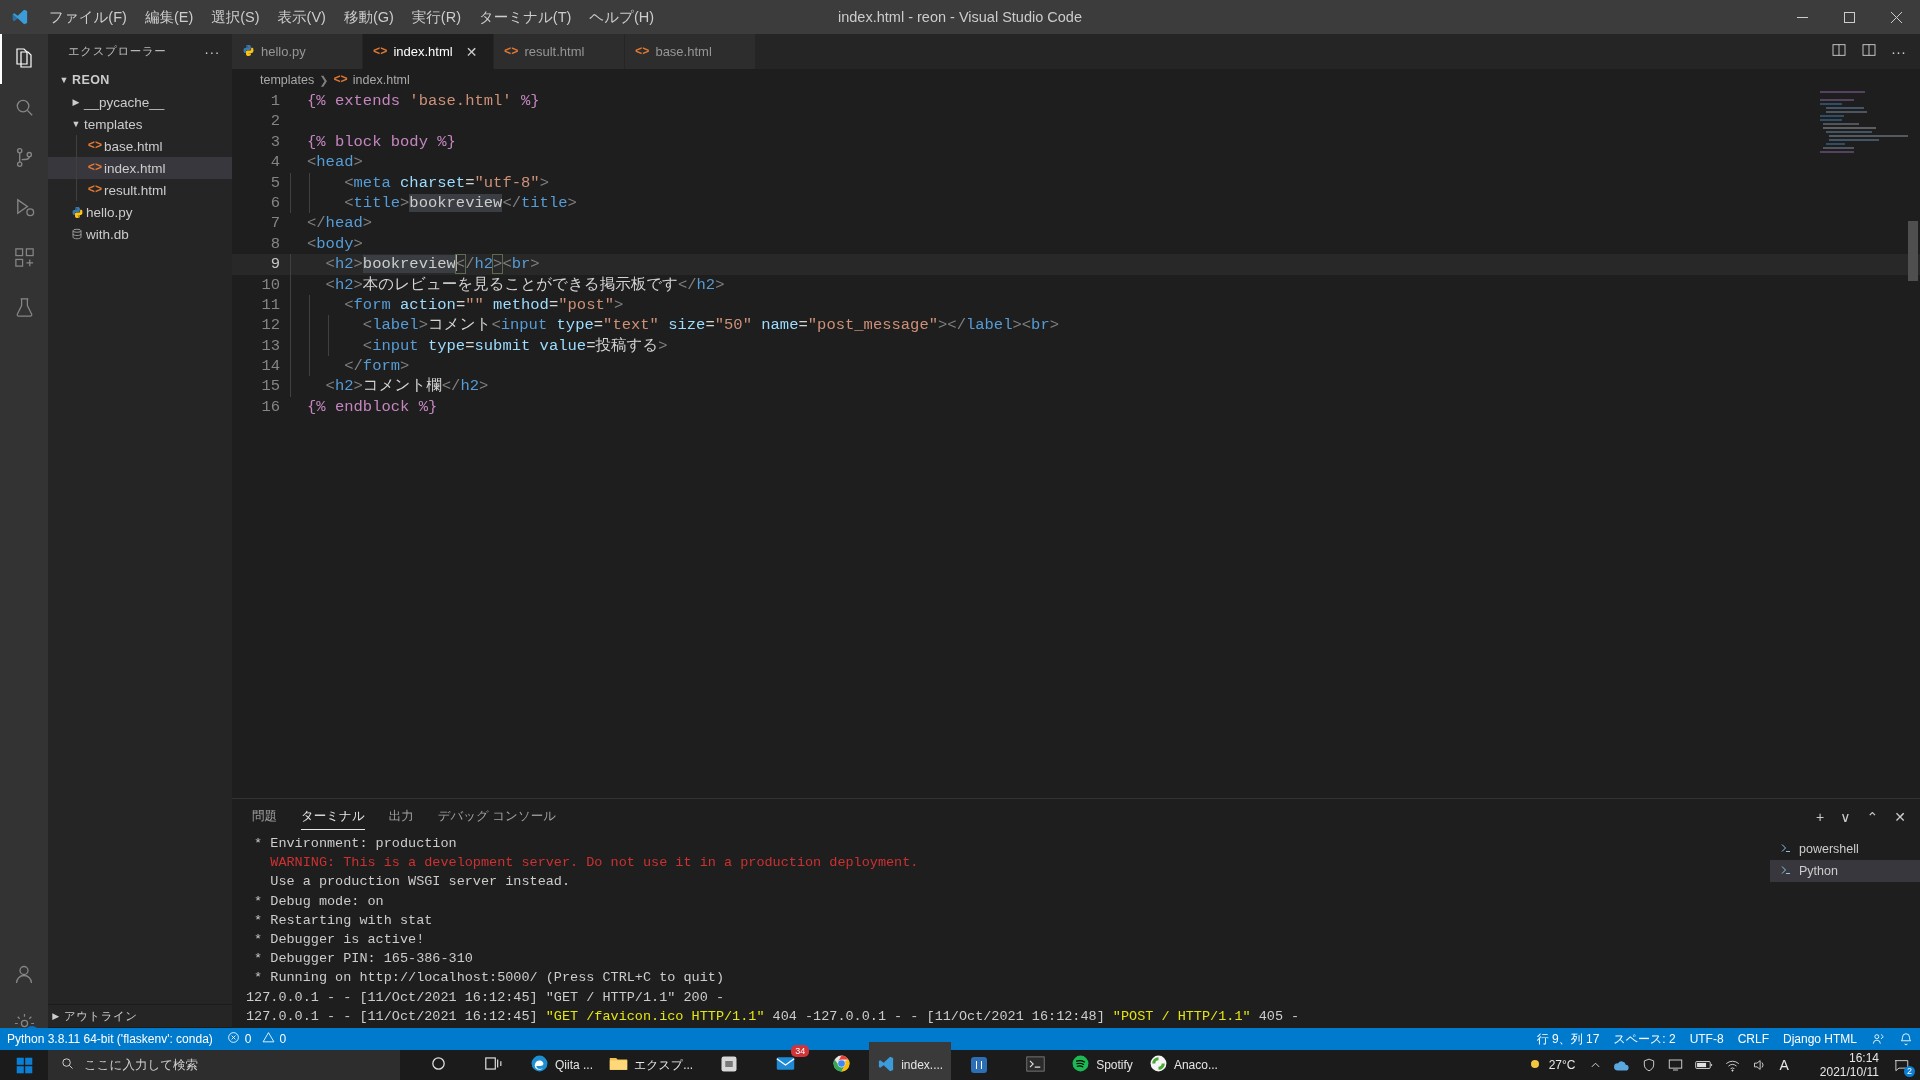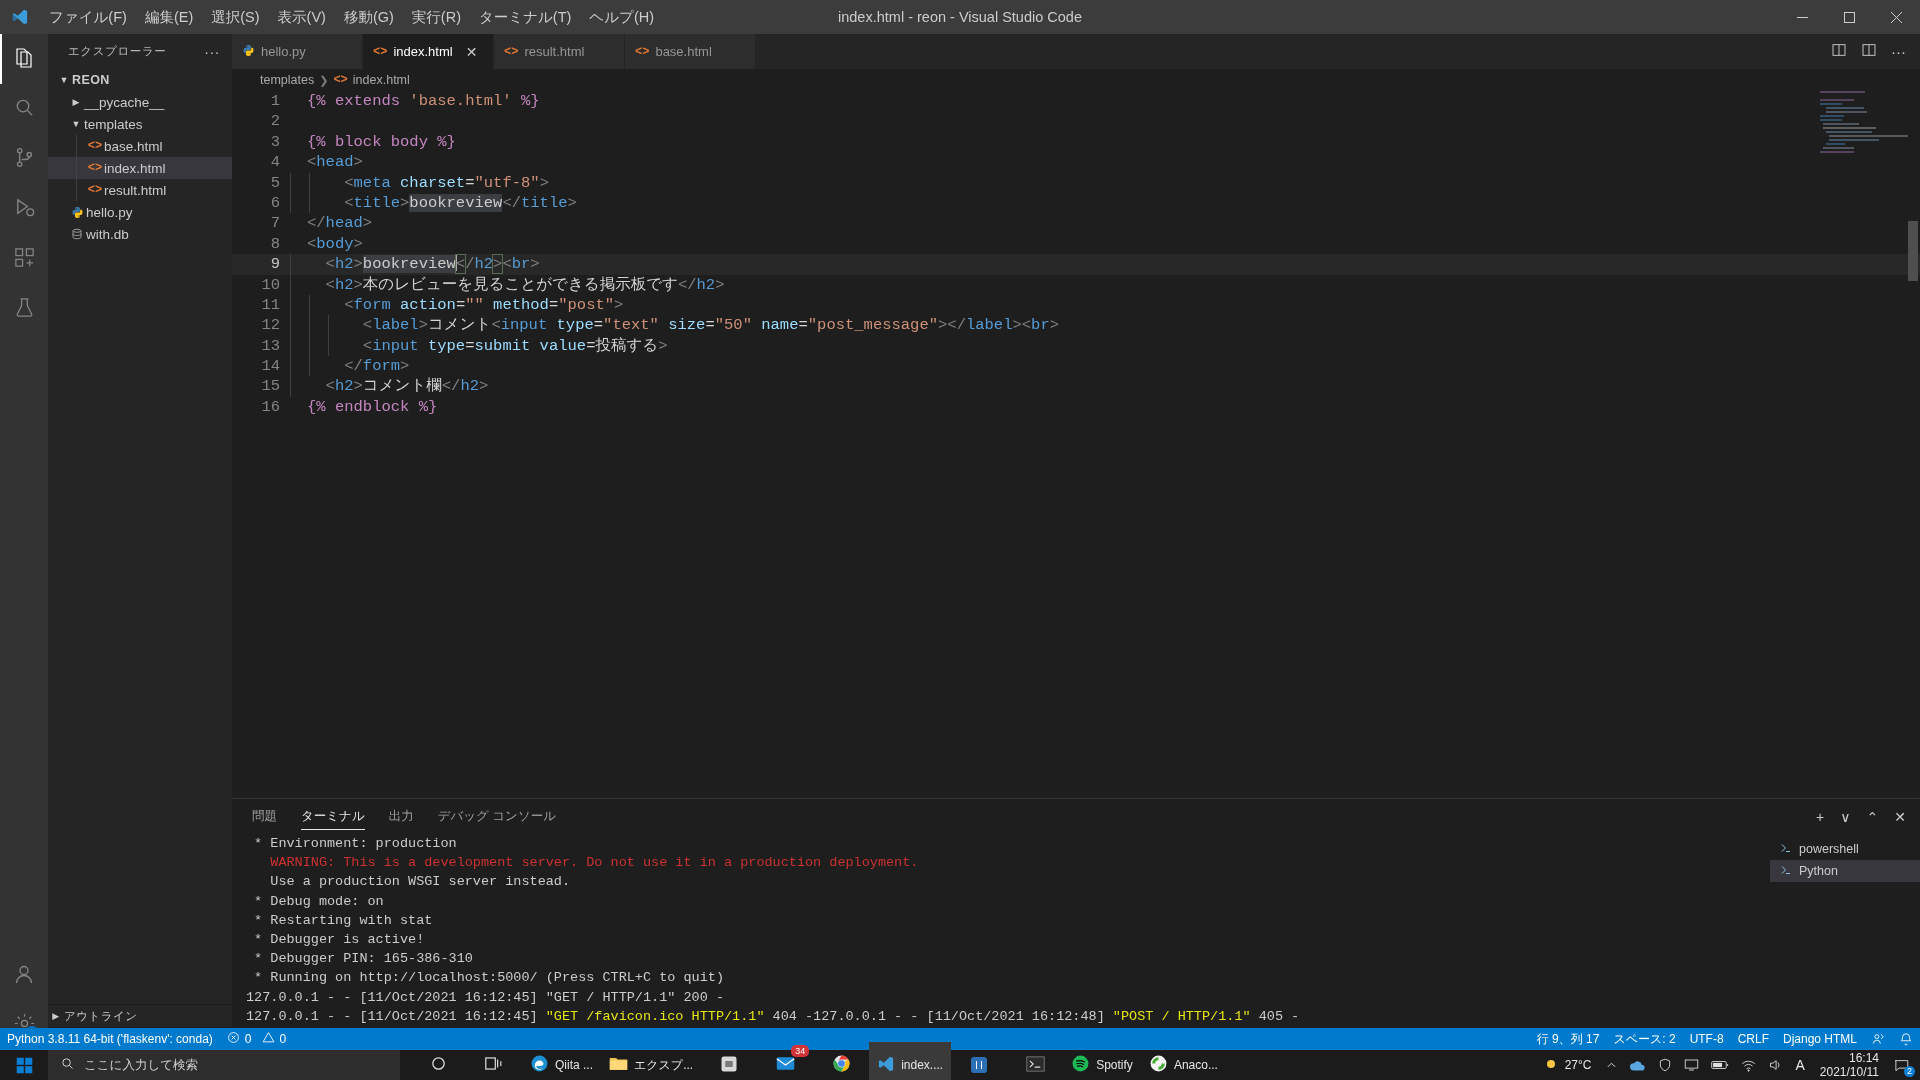--- a/index.html
+++ b/index.html
@@ -106,21 +106,21 @@
   .taskbar{position:absolute;left:0;right:0;bottom:0;height:30px;background:#1b1b1b;display:flex;align-items:center;}
   .start{width:48px;height:30px;display:flex;align-items:center;justify-content:center;}
   .search{width:340px;height:30px;background:#2d2d2d;display:flex;align-items:center;gap:9px;padding-left:12px;color:#d0d0d0;font-size:12.5px;}
   .tb-icons{display:flex;align-items:center;margin-left:10px;}
   .tb-btn{height:30px;min-width:40px;display:flex;align-items:center;justify-content:center;gap:6px;padding:8px 8px;color:#e6e6e6;font-size:12px;position:relative;cursor:pointer;}
   .tb-btn.running:after{content:"";position:absolute;left:8px;right:8px;bottom:0;height:2px;background:#7aa7d4;}
   .tb-btn.active{background:#3a3a3a;}
   .tb-label{max-width:62px;overflow:hidden;text-overflow:ellipsis;white-space:nowrap;}
   .tray{margin-left:auto;display:flex;align-items:center;gap:2px;padding-right:6px;color:#e6e6e6;font-size:12px;}
   .tray-i{padding:0 5px;height:30px;display:flex;align-items:center;justify-content:center;}
-  .clock{text-align:right;line-height:14px;font-size:12px;padding:0 8px;}
+  .clock{text-align:right;line-height:14px;font-size:12px;padding:0 8px;margin-left:16px;}
   .tb-badge{position:absolute;right:4px;top:3px;background:#d13438;color:#fff;font-size:9px;border-radius:5px;padding:0 4px;line-height:12px;}
   .sq{width:16px;height:16px;border-radius:3px;display:flex;align-items:center;justify-content:center;font-size:10px;color:#fff;}
 </style>
 </head>
 <body>
 
 <div class="app">
 
   <div class="titlebar">
     <div class="vs-logo">

